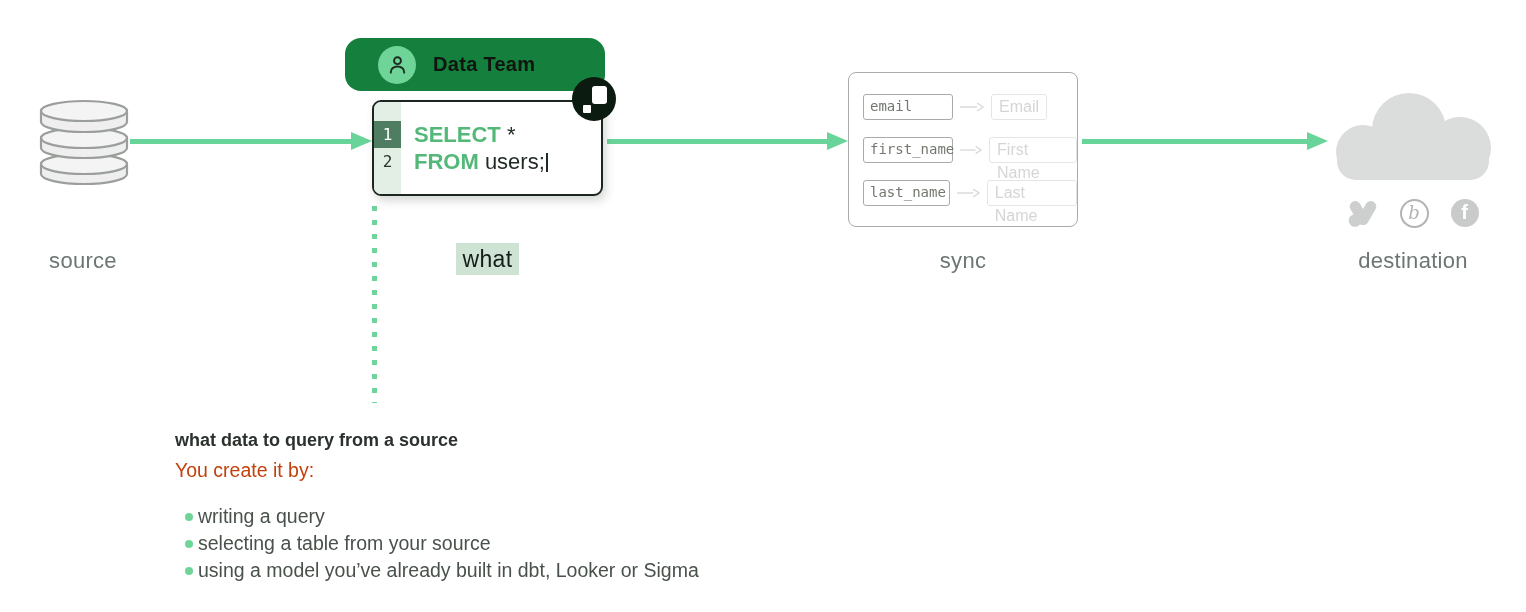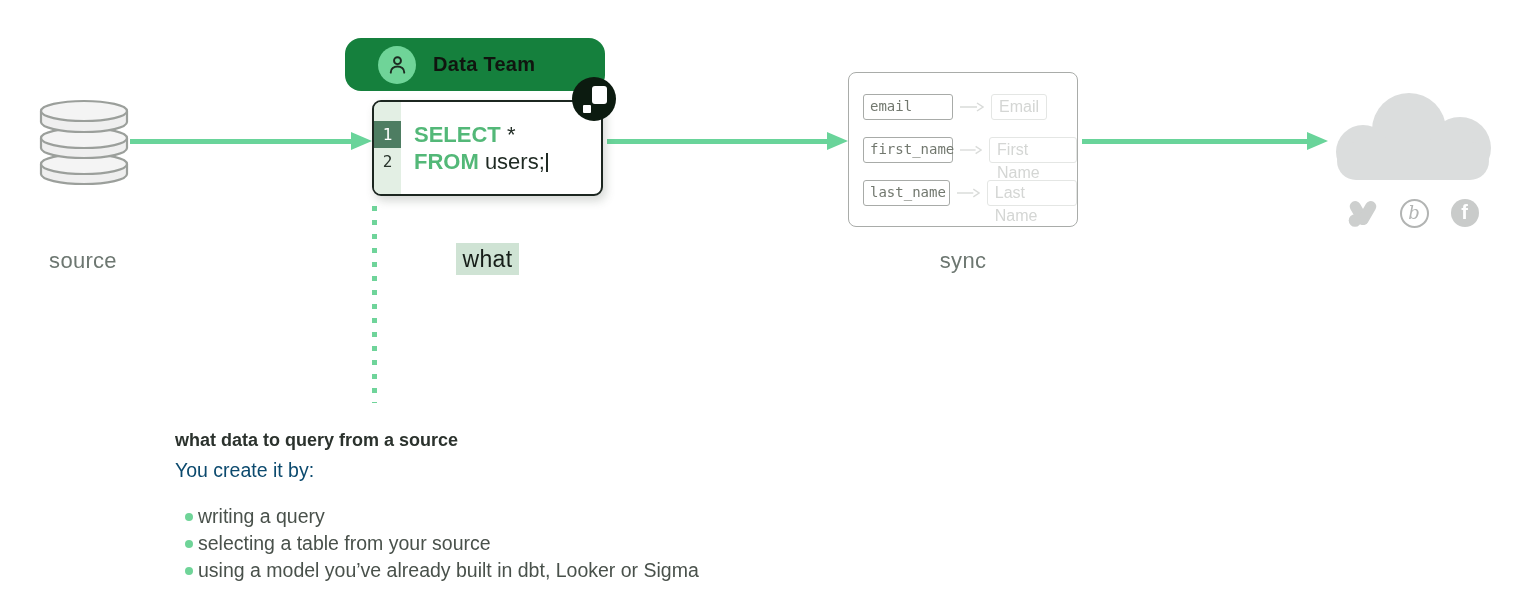--- a/index.html
+++ b/index.html
@@ -75,21 +75,21 @@
            display:flex; align-items:center; justify-content:center; gap:22px; }
   .logo-braze { width:29px; height:29px; border:2.5px solid #b2b4b3; border-radius:50%;
                 color:#b2b4b3; font-family:"DejaVu Serif", serif; font-style:italic;
                 font-size:18px; text-align:center; line-height:24px; }
   .logo-fb { width:28px; height:28px; border-radius:50%; background:#c9cbca; color:#ffffff;
              font-weight:bold; font-size:20px; text-align:center; line-height:27px; overflow:hidden; }
 
   
   .notes { position:absolute; left:175px; top:430px; }
   .notes-heading { font-size:18px; font-weight:700; color:#2b322d; }
-  .notes-sub { margin-top:8px; font-size:19.5px; color:#0c4a6e; }
+  .notes-sub { margin-top:8px; font-size:19.5px; color:#c2410c; }
   .notes-list { margin-top:21px; list-style:none; padding-left:10px; }
   .notes-list li { display:flex; align-items:center; height:27px; gap:5px;
                    font-size:19.5px; color:#49514b; }
   .bullet-dot { width:8px; height:8px; border-radius:50%; background:#6fd498; flex:none; }
 </style>
 </head>
 <body>
 
 <div class="canvas">
 
@@ -191,20 +191,21 @@
         <circle cx="7" cy="21.5" r="6.3"></circle>
       </g>
     </svg>
     <div class="logo-braze"><span>b</span></div>
     <div class="logo-fb"><span>f</span></div>
   </div>
 
   <div class="stage-label src">source</div>
   <div class="stage-label mdl"><span>what</span></div>
   <div class="stage-label syn">sync</div>
+  <div class="stage-label dst">destination</div>
 
   <div class="notes">
     <div class="notes-heading">what data to query from a source</div>
     <div class="notes-sub">You create it by:</div>
     <ul class="notes-list">
       <li>
           <span class="bullet-dot"></span>
           <span>writing a query</span>
         </li>
       <li>

